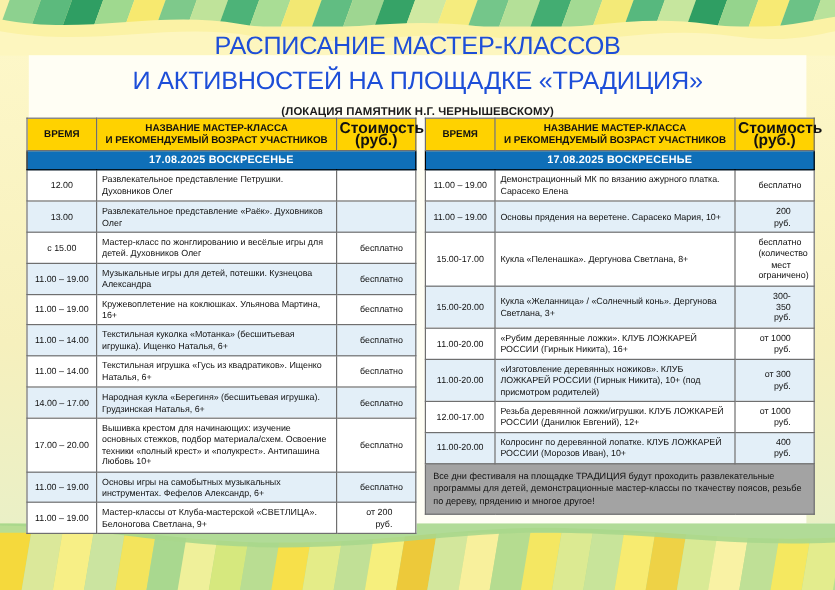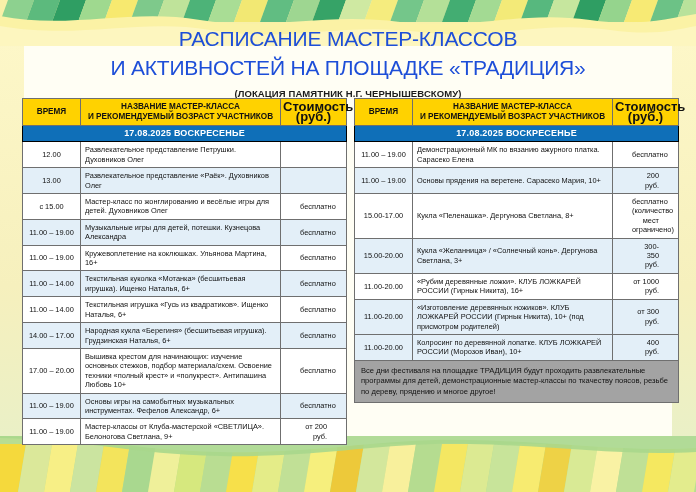--- a/index.html
+++ b/index.html
@@ -351,20 +351,25 @@
             <tr class="plain">
               <td class="time">11.00-20.00</td>
               <td class="name">«Рубим деревянные ложки». КЛУБ ЛОЖКАРЕЙ РОССИИ (Гирнык Никита), 16+</td>
               <td class="price">от 1000 руб.</td>
             </tr>
             <tr class="alt">
               <td class="time">11.00-20.00</td>
               <td class="name">«Изготовление деревянных ножиков». КЛУБ ЛОЖКАРЕЙ РОССИИ (Гирнык Никита), 10+ (под присмотром родителей)</td>
               <td class="price">от 300 руб.</td>
             </tr>
+            <tr class="plain">
+              <td class="time">12.00-17.00</td>
+              <td class="name">Резьба деревянной ложки/игрушки. КЛУБ ЛОЖКАРЕЙ РОССИИ (Данилюк Евгений), 12+</td>
+              <td class="price">от 1000 руб.</td>
+            </tr>
             <tr class="alt">
               <td class="time">11.00-20.00</td>
               <td class="name">Колросинг по деревянной лопатке. КЛУБ ЛОЖКАРЕЙ РОССИИ (Морозов Иван), 10+</td>
               <td class="price">400 руб.</td>
             </tr>
           </tbody>
         <tbody>
           <tr class="note-row">
             <td colspan="3">Все дни фестиваля на площадке ТРАДИЦИЯ будут проходить развлекательные программы для детей, демонстрационные мастер-классы по ткачеству поясов, резьбе по дереву, прядению и многое другое!</td>
           </tr>

